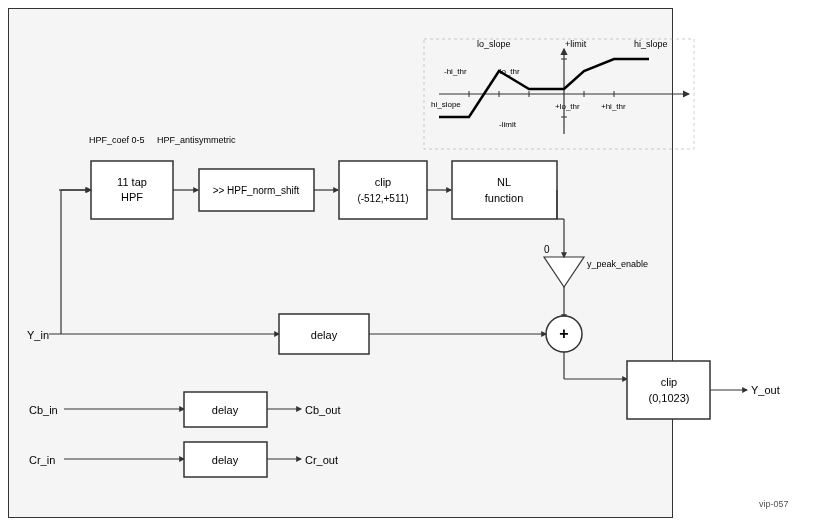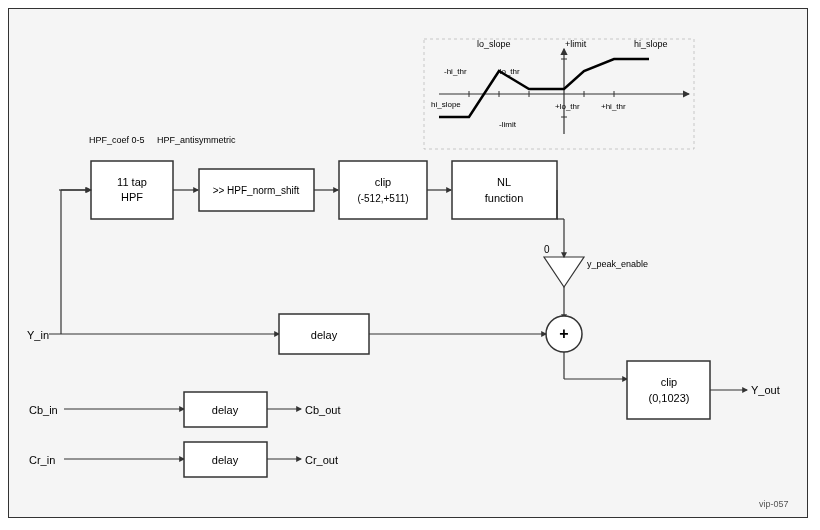--- a/index.html
+++ b/index.html
@@ -8,21 +8,21 @@
       height: 530px;
       background: #fff;
       font-family: Arial, sans-serif;
       font-size: 11px;
       overflow: hidden;
       position: relative;
     }
     .outer-border {
       position: absolute;
       top: 8px; left: 8px;
-      width: 800px; height: 510px;
+      width: 665px; height: 510px;
       border: 1.5px solid #333;
       background: #f5f5f5;
     }
     svg.diagram {
       position: absolute;
       top: 0; left: 0;
       width: 800px;
       height: 510px;
     }
   </style>

